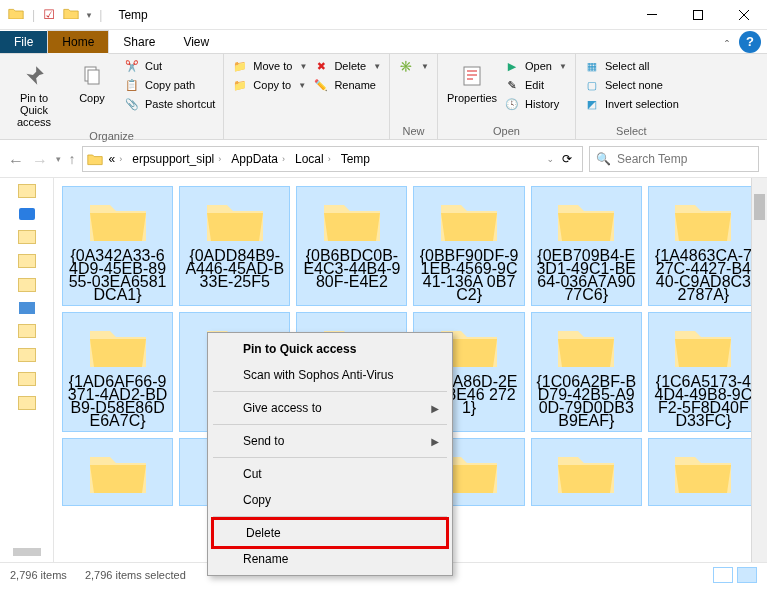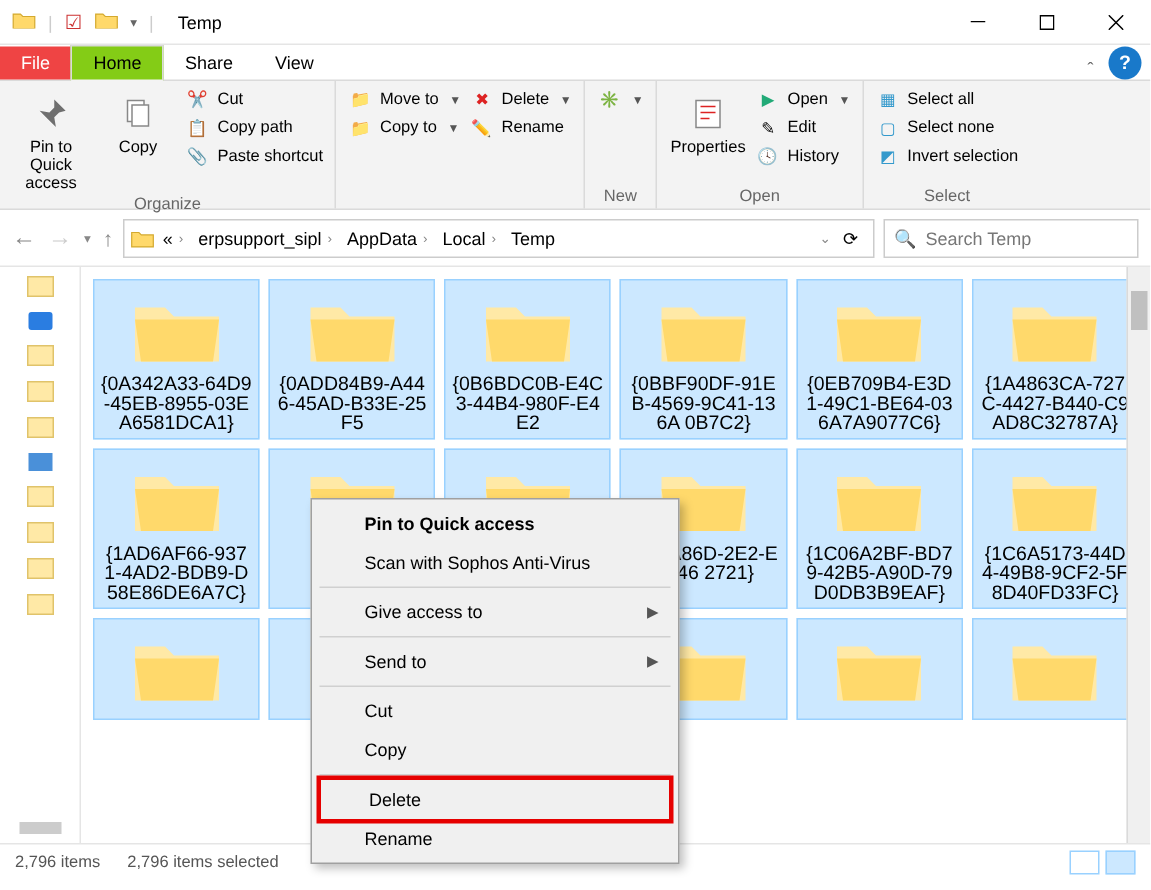--- a/index.html
+++ b/index.html
@@ -5,22 +5,22 @@
   * { box-sizing: border-box; margin: 0; padding: 0; font-family: "Segoe UI", Tahoma, sans-serif; }
   body { width: 767px; height: 593px; background: #fff; overflow: hidden; font-size: 12px; position: relative; }
   .titlebar { height: 30px; display: flex; align-items: center; background: #fff; border-bottom: 1px solid #e5e5e5; }
   .titlebar .qat { display: flex; align-items: center; gap: 8px; padding: 0 8px; }
   .titlebar .qat .folder-ic { width: 16px; height: 16px; }
   .titlebar .title { margin-left: 8px; font-size: 12px; }
   .titlebar .wincontrols { margin-left: auto; display: flex; }
   .titlebar .wincontrols div { width: 46px; height: 30px; display: flex; align-items: center; justify-content: center; }
   .tabs { display: flex; align-items: flex-end; height: 24px; border-bottom: 1px solid #dadada; }
   .tabs .tab { padding: 4px 14px; font-size: 12px; cursor: pointer; }
-  .tabs .tab.file { background: #ef4444; color: #fff; }
-  .tabs .tab.active { background: #84cc16; border: 1px solid #dadada; border-bottom: 1px solid #f3f3f3; margin-bottom: -1px; }
+  .tabs .tab.file { background: #0c4a6e; color: #fff; }
+  .tabs .tab.active { background: #a16207; border: 1px solid #dadada; border-bottom: 1px solid #f3f3f3; margin-bottom: -1px; }
   .tabs .spacer { flex: 1; }
   .tabs .help { width: 22px; height: 22px; border-radius: 50%; color: #fff; background: #1979ca; text-align: center; line-height: 22px; margin-right: 6px; font-size: 13px; font-weight: bold;}
   .tabs .chev { margin-right: 10px; color: #666; }
   .ribbon { height: 86px; background: #f3f3f3; display: flex; border-bottom: 1px solid #dadada; }
   .group { border-right: 1px solid #dadada; padding: 4px 8px 2px 8px; display: flex; flex-direction: column; }
   .group .body { flex: 1; display: flex; align-items: flex-start; gap: 6px; }
   .group .label { text-align: center; font-size: 11px; color: #666; padding-top: 2px; }
   .bigbtn { display: flex; flex-direction: column; align-items: center; width: 52px; padding-top: 4px; font-size: 11px; text-align: center; gap: 2px; }
   .stack { display: flex; flex-direction: column; gap: 3px; font-size: 11px; }
   .stack .row { display: flex; align-items: center; gap: 5px; white-space: nowrap; }
@@ -33,21 +33,21 @@
   .addr .seg { display: flex; align-items: center; gap: 4px; padding: 0 4px; }
   .addr .car { color: #888; font-size: 9px; }
   .search { width: 170px; border: 1px solid #ccc; height: 26px; display: flex; align-items: center; padding: 0 6px; color: #777; gap: 6px; }
   .content { display: flex; height: 384px; }
   .treepane { width: 54px; border-right: 1px solid #e5e5e5; background: #fff; padding: 6px 4px; display: flex; flex-direction: column; gap: 10px; align-items: center; }
   .treepane .box { width: 18px; height: 14px; background: #ffe9a6; border: 1px solid #e0c36a; }
   .filearea { flex: 1; overflow: hidden; position: relative; }
   .grid { display: grid; grid-template-columns: repeat(6, 1fr); gap: 6px; padding: 8px; }
   .item { background: #cce8ff; border: 1px solid #99d1ff; padding: 8px 4px 4px 4px; display: flex; flex-direction: column; align-items: center; gap: 4px; }
   .item .foldericon { width: 64px; height: 50px; }
-  .item .name { font-size: 13px; text-align: center; word-break: break-all; line-height: 13px; }
+  .item .name { font-size: 16px; text-align: center; word-break: break-all; line-height: 13px; }
   .scrollbar { position: absolute; right: 0; top: 0; width: 16px; height: 100%; background: #f0f0f0; border-left: 1px solid #dadada; }
   .scrollbar .thumb { position: absolute; top: 16px; left: 2px; right: 2px; height: 26px; background: #c0c0c0; }
   .status { height: 24px; border-top: 1px solid #e5e5e5; display: flex; align-items: center; padding: 0 10px; font-size: 11px; color: #555; gap: 18px; }
   .status .viewbtns { margin-left: auto; display: flex; gap: 4px; }
   .status .viewbtns div { width: 20px; height: 16px; border: 1px solid #99d1ff; }
   .status .viewbtns .sel { background: #cce8ff; }
   .contextmenu { position: absolute; left: 207px; top: 332px; width: 246px; background: #f0f0f0; border: 1px solid #a0a0a0; box-shadow: 3px 3px 6px rgba(0,0,0,0.25); font-size: 12px; padding: 3px; }
   .contextmenu .mi { padding: 6px 8px 6px 32px; position: relative; }
   .contextmenu .mi.bold { font-weight: 600; }
   .contextmenu .sep { height: 1px; background: #d0d0d0; margin: 3px 2px; }

